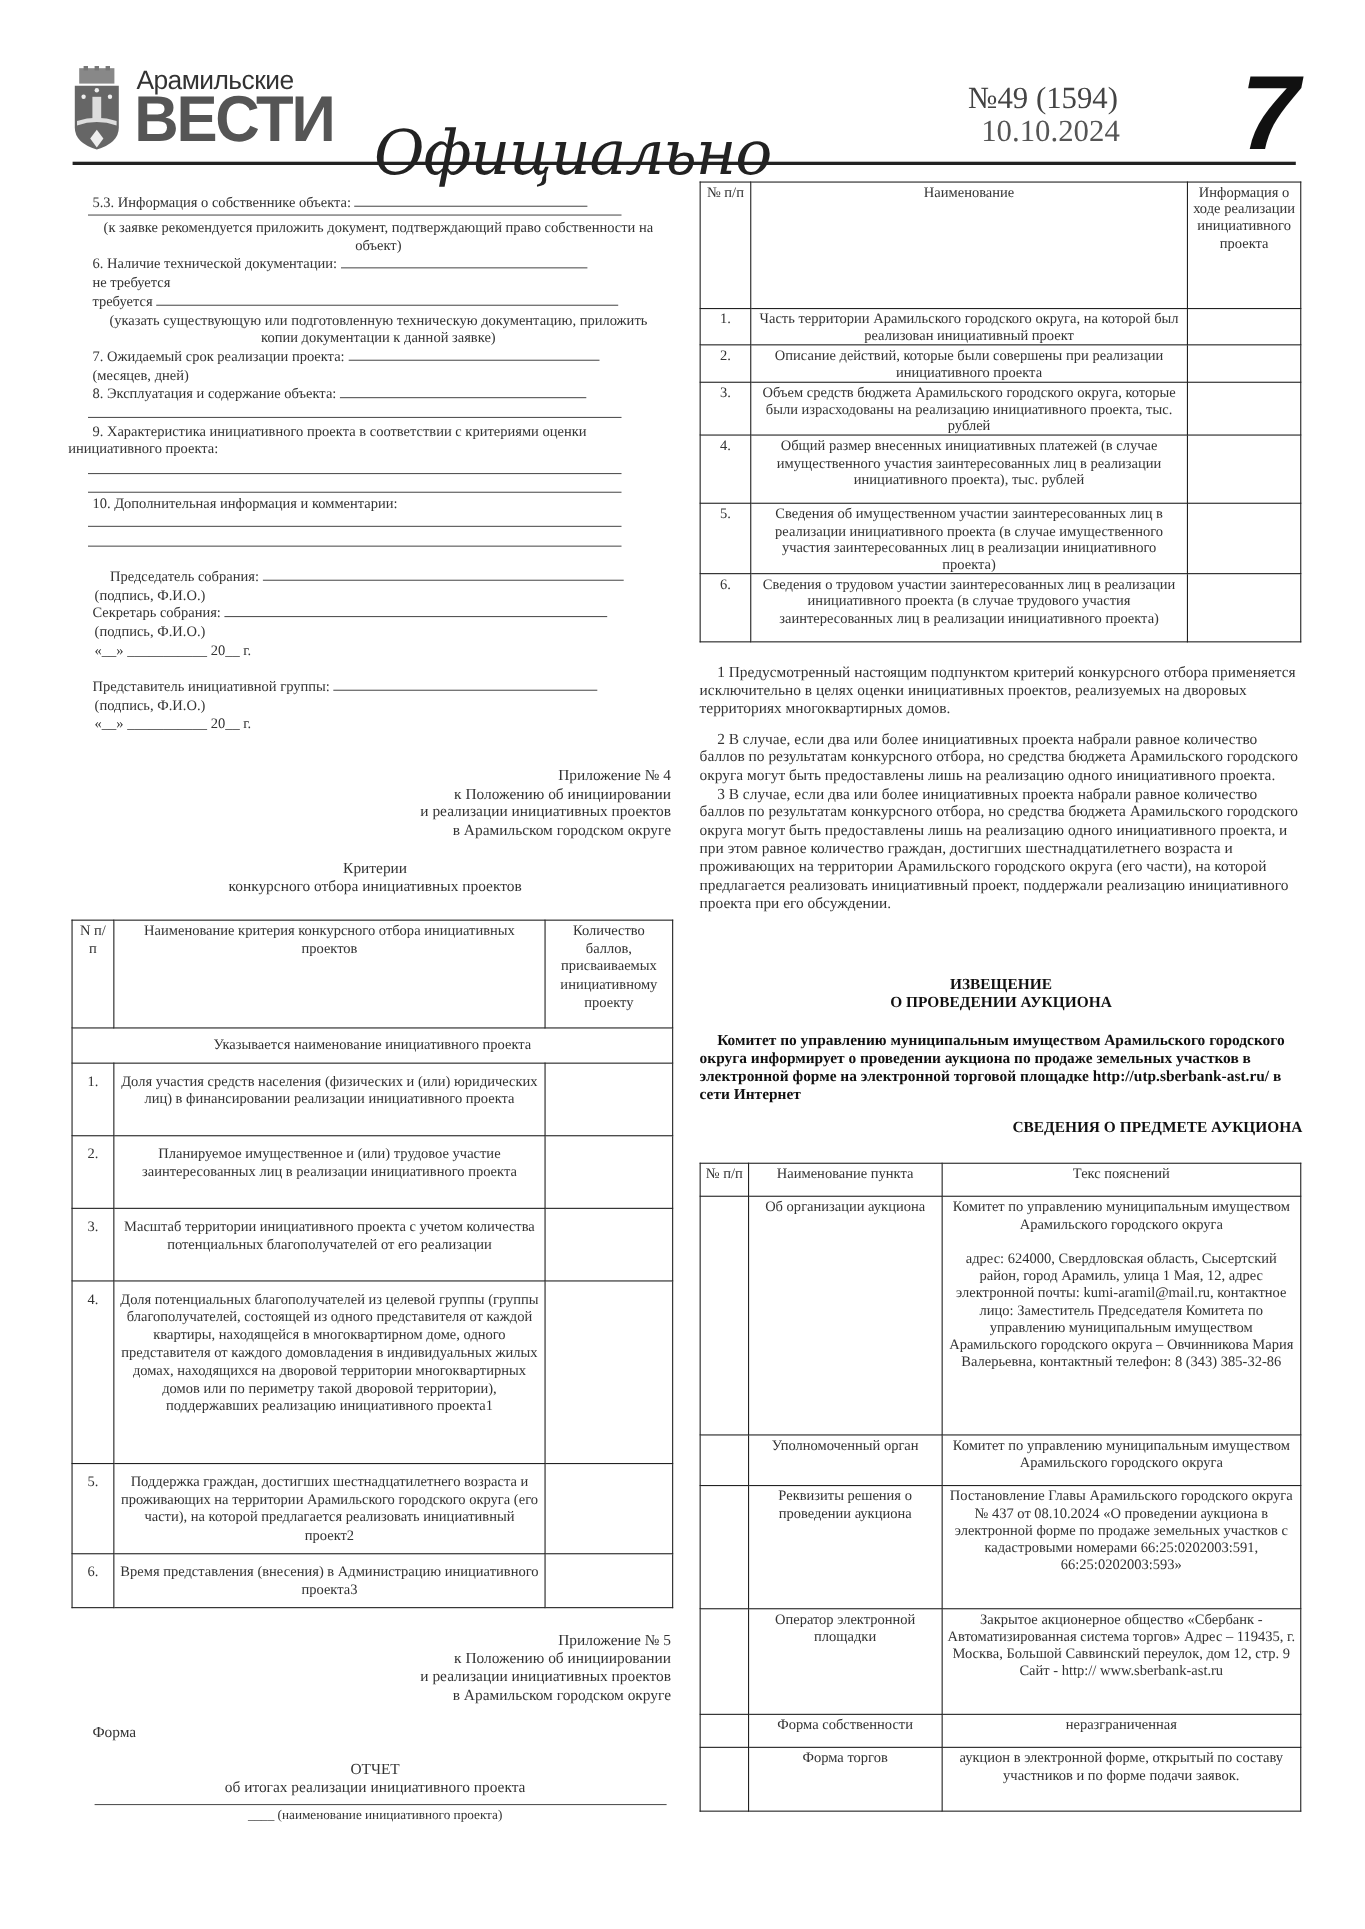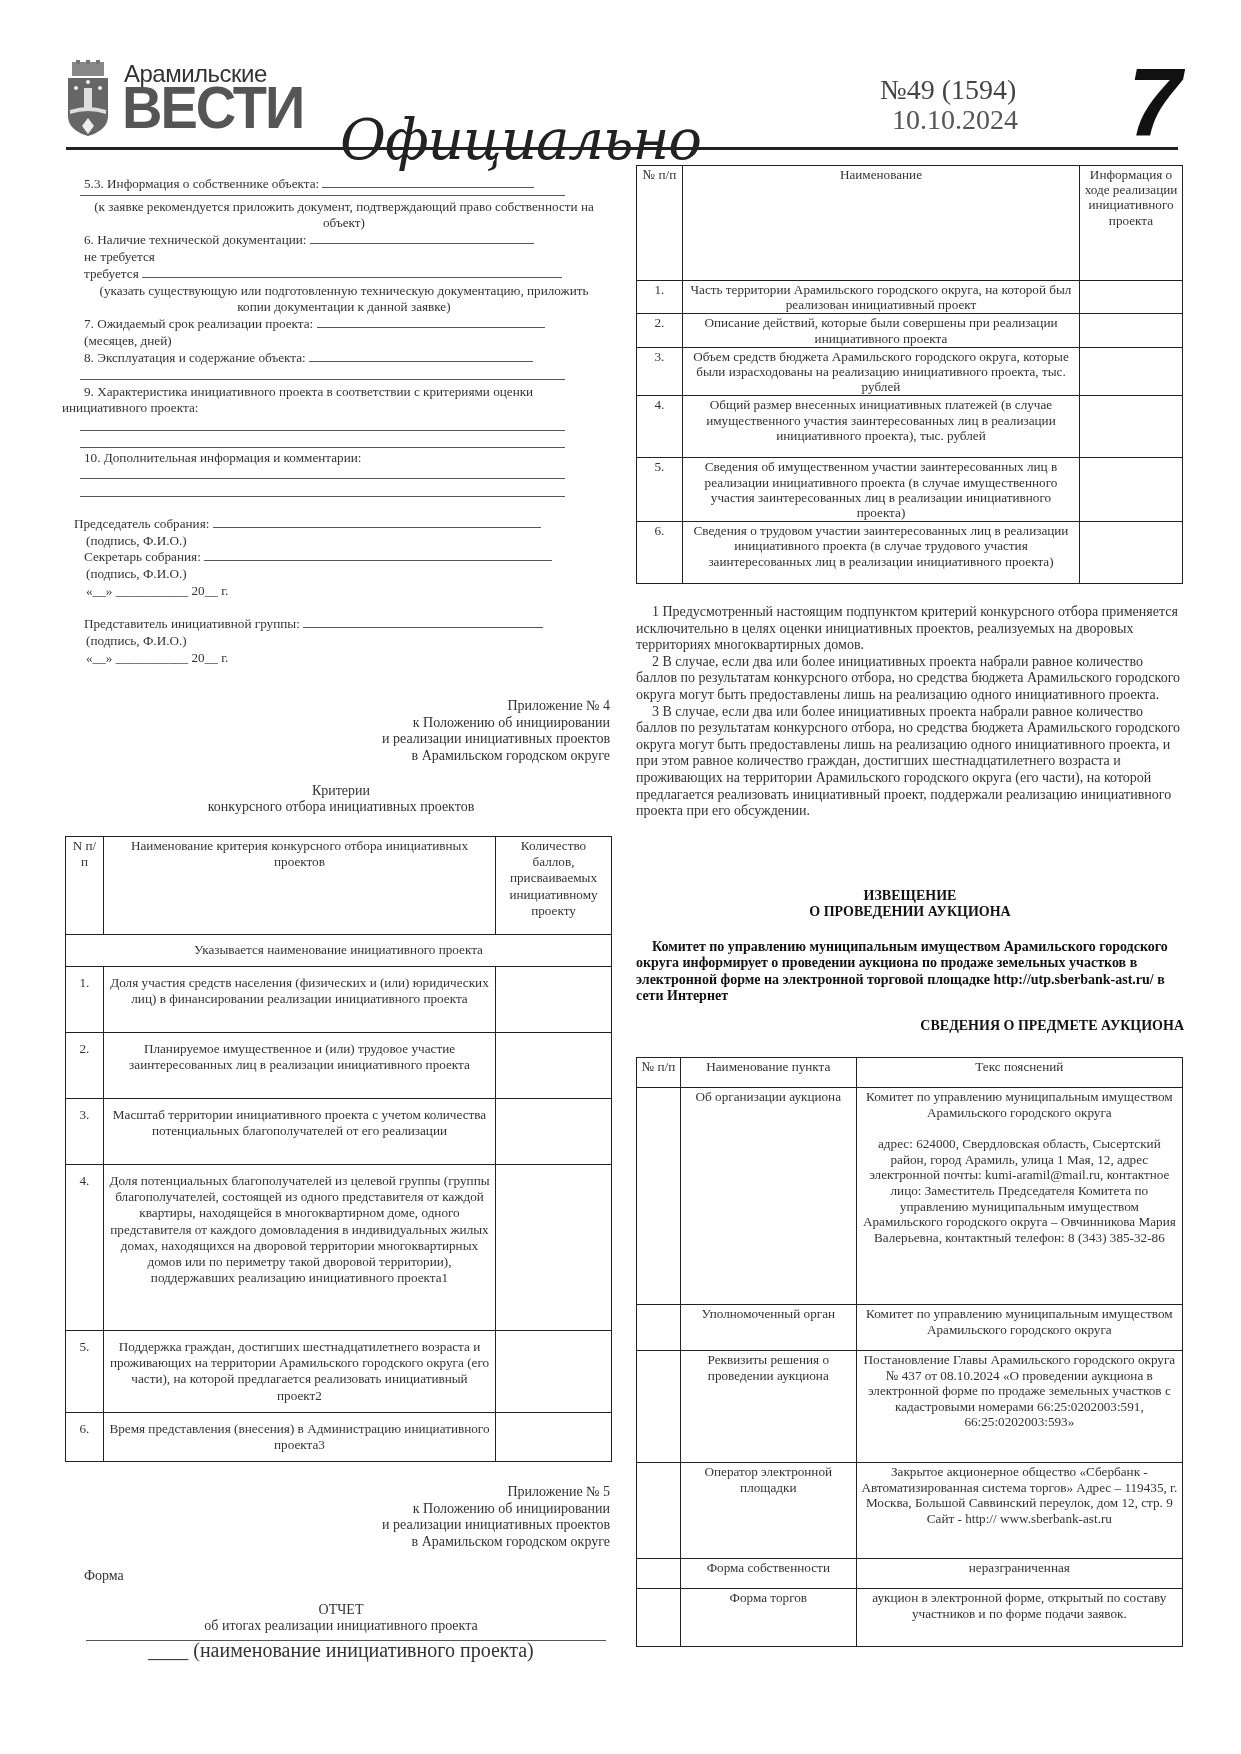--- a/index.html
+++ b/index.html
@@ -74,21 +74,21 @@
   <span>8. Эксплуатация и содержание объекта:</span> <span class="line" style="width:224px;"></span>
 </div>
 <div class="abs line" style="left:80px; top:379px; width:485px;"></div>
 <div class="abs t" style="left:62px; top:384px; width:555px; text-indent:22px;">9. Характеристика инициативного проекта в соответствии с критериями оценки инициативного проекта:</div>
 <div class="abs line" style="left:80px; top:430px; width:485px;"></div>
 <div class="abs line" style="left:80px; top:447px; width:485px;"></div>
 <div class="abs t" style="left:84px; top:450px;">10. Дополнительная информация и комментарии:</div>
 <div class="abs line" style="left:80px; top:478px; width:485px;"></div>
 <div class="abs line" style="left:80px; top:496px; width:485px;"></div>
 
-<div class="abs t" style="left:74px; top:516px;">
+<div class="abs t" style="left:100px; top:516px;">
   <span>Председатель собрания:</span> <span class="line" style="width:328px;"></span>
 </div>
 <div class="abs t" style="left:86px; top:533px;">(подпись, Ф.И.О.)</div>
 <div class="abs t" style="left:84px; top:549px;">
   <span>Секретарь собрания:</span> <span class="line" style="width:348px;"></span>
 </div>
 <div class="abs t" style="left:86px; top:566px;">(подпись, Ф.И.О.)</div>
 <div class="abs t" style="left:86px; top:583px;">«__» ___________ 20__ г.</div>
 <div class="abs t" style="left:84px; top:616px;">
   <span>Представитель инициативной группы:</span> <span class="line" style="width:240px;"></span>
@@ -160,21 +160,21 @@
   <div>к Положению об инициировании</div>
   <div>и реализации инициативных проектов</div>
   <div>в Арамильском городском округе</div>
 </div>
 <div class="abs t" style="left:84px; top:1568px; font-size:14px;">Форма</div>
 <div class="abs t center" style="left:66px; top:1602px; width:550px; font-size:14px;">
   <div>ОТЧЕТ</div>
   <div>об итогах реализации инициативного проекта</div>
 </div>
 <div class="abs line" style="left:86px; top:1640px; width:520px;"></div>
-<div class="abs t center" style="left:66px; top:1642px; width:550px; font-size:20px;">____ (наименование инициативного проекта)</div>
+<div class="abs t center" style="left:66px; top:1642px; width:550px; font-size:12px;">____ (наименование инициативного проекта)</div>
 
 <table class="grid" style="left:636px; top:165px; width:547px; line-height:15.2px;">
   <colgroup>
       <col style="width:46px">
       <col style="width:398px">
       <col style="width:103px">
     </colgroup>
   <tbody>
       <tr style="height:115px;">
     <td>№ п/п</td>
@@ -209,21 +209,21 @@
   <tr style="height:62px;">
     <td>6.</td>
     <td>Сведения о трудовом участии заинтересованных лиц в реализации инициативного проекта (в случае трудового участия заинтересованных лиц в реализации инициативного проекта)</td>
     <td></td>
   </tr>
 </tbody>
   </table>
 
 <div class="abs t" style="left:636px; top:604px; width:548px; font-size:14px; line-height:16.6px;">
   <div style="text-indent:16px;">1 Предусмотренный настоящим подпунктом критерий конкурсного отбора применяется исключительно в целях оценки инициативных проектов, реализуемых на дворовых территориях многоквартирных домов.</div>
-  <div style="text-indent:16px;">2 В случае, если два или более инициативных проекта набрали равное количество баллов по результатам конкурсного отбора, но средства бюджета Арамильского городского округа могут быть предоставлены лишь на реализацию одного инициативного проекта.</div>
+  <div style="text-indent:16px;margin-top:11px;">2 В случае, если два или более инициативных проекта набрали равное количество баллов по результатам конкурсного отбора, но средства бюджета Арамильского городского округа могут быть предоставлены лишь на реализацию одного инициативного проекта.</div>
   <div style="text-indent:16px;">3 В случае, если два или более инициативных проекта набрали равное количество баллов по результатам конкурсного отбора, но средства бюджета Арамильского городского округа могут быть предоставлены лишь на реализацию одного инициативного проекта, и при этом равное количество граждан, достигших шестнадцатилетнего возраста и проживающих на территории Арамильского городского округа (его части), на которой предлагается реализовать инициативный проект, поддержали реализацию инициативного проекта при его обсуждении.</div>
 </div>
 
 <div class="abs t center bold" style="left:636px; top:888px; width:548px; font-size:14px;">
   <div>ИЗВЕЩЕНИЕ</div>
   <div>О ПРОВЕДЕНИИ АУКЦИОНА</div>
 </div>
 <div class="abs t bold" style="left:636px; top:939px; width:548px; font-size:14px; line-height:16.4px; text-indent:16px;">Комитет по управлению муниципальным имуществом Арамильского городского округа информирует о проведении аукциона по продаже земельных участков в электронной форме на электронной торговой площадке http://utp.sberbank-ast.ru/ в сети Интернет</div>
 <div class="abs t center bold" style="left:636px; top:1018px; width:548px; font-size:14px;text-align:right;">СВЕДЕНИЯ О ПРЕДМЕТЕ АУКЦИОНА</div>
 

